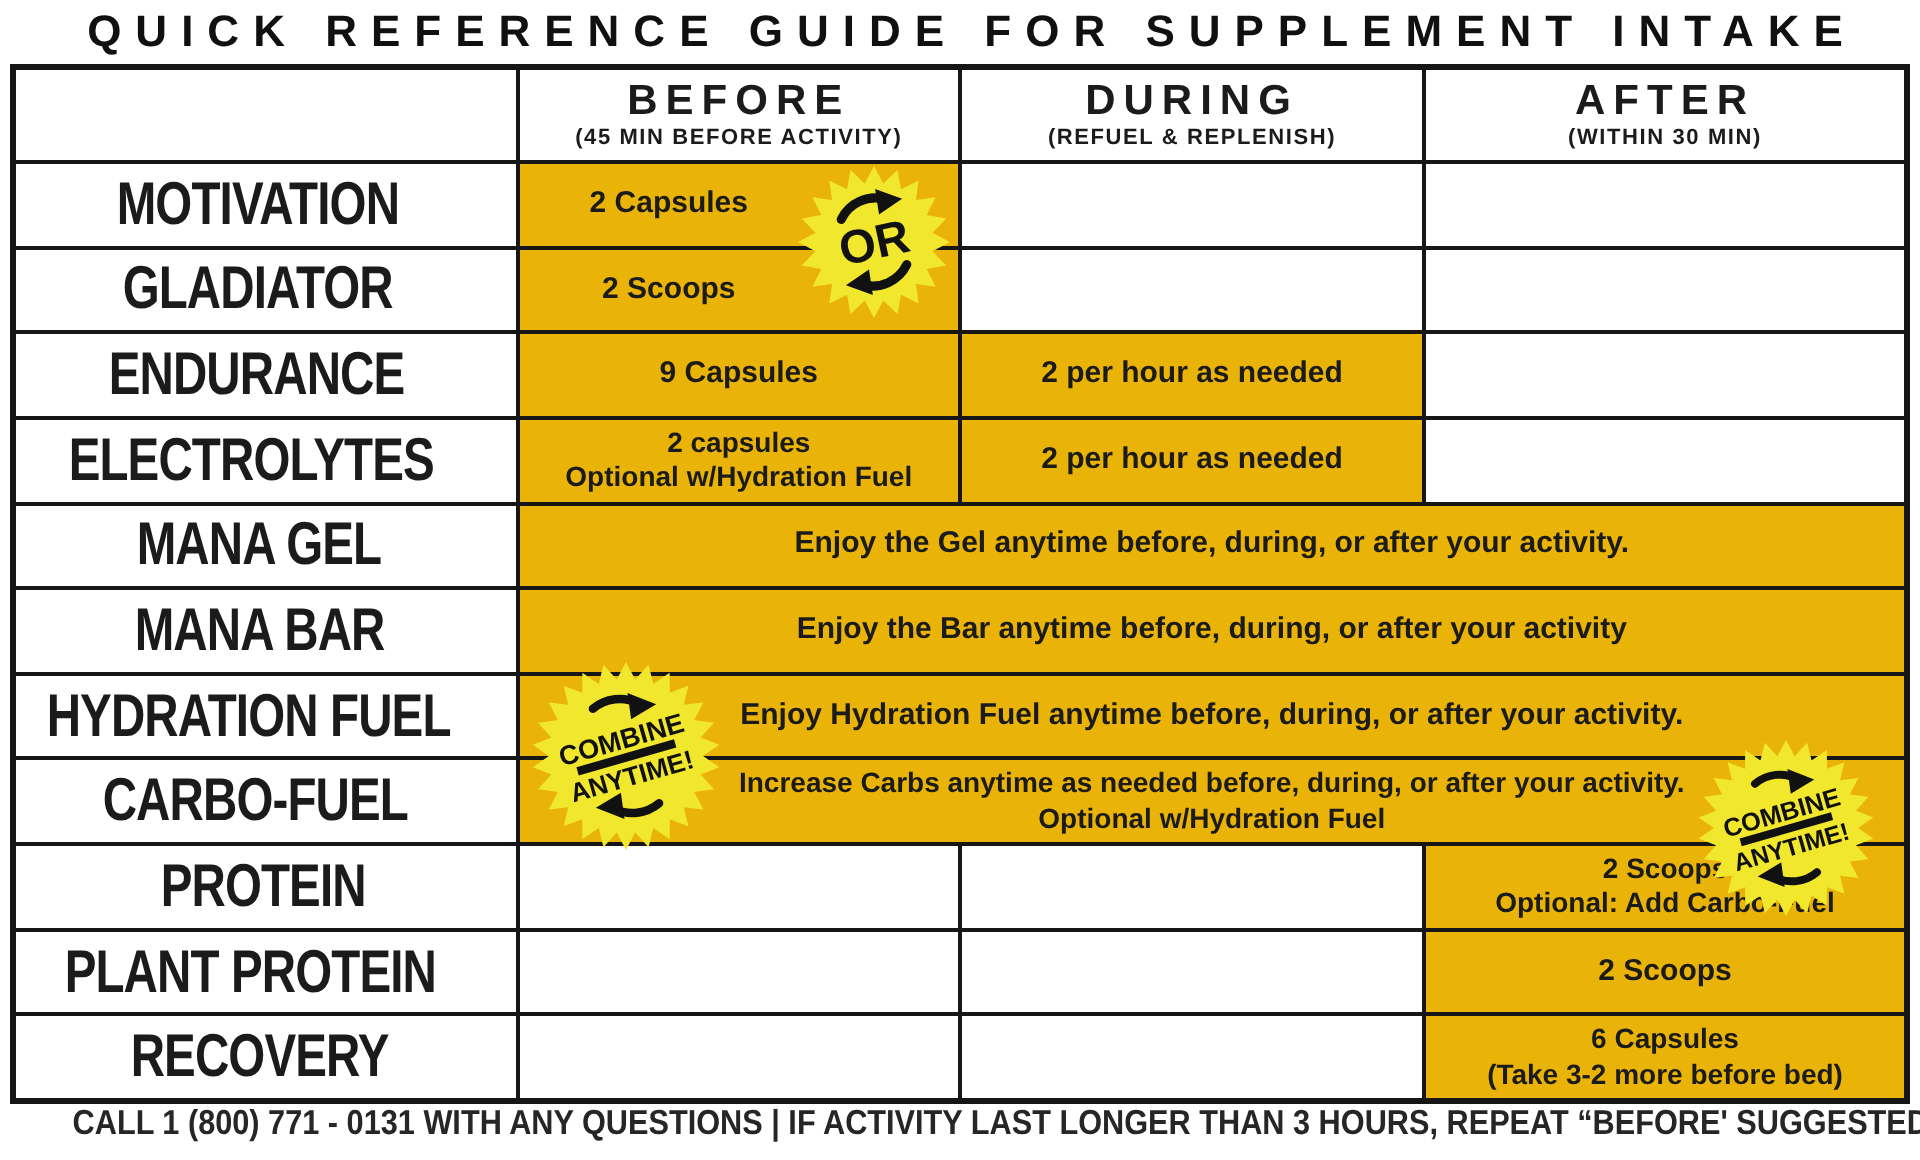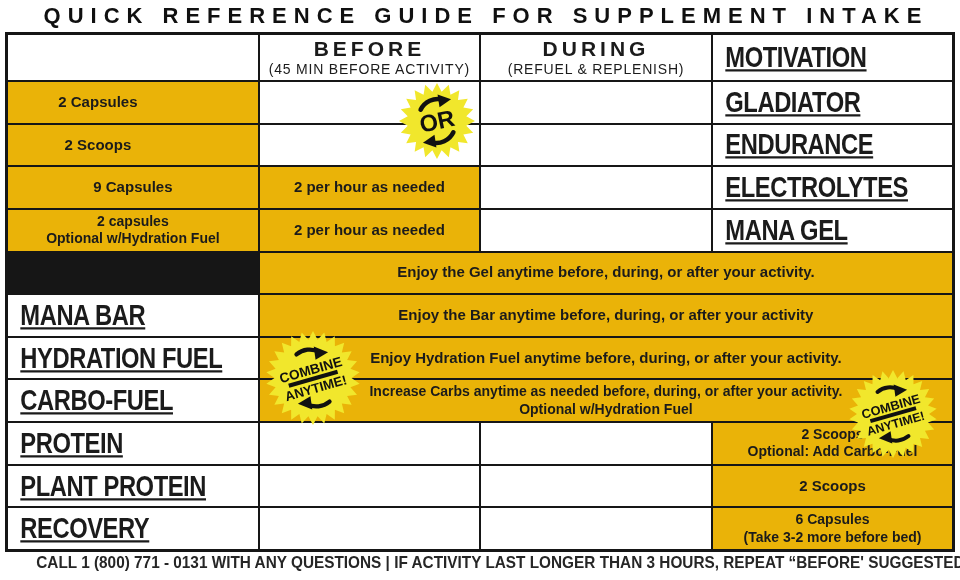--- a/index.html
+++ b/index.html
@@ -15,23 +15,23 @@
     grid-template-rows:45px repeat(11, 1fr);
     gap:2px; background:#161616; border:3px solid #161616; }
 
   .cell { background:#fff; display:flex; flex-direction:column;
     justify-content:center; text-align:center;
     color:#1b1b1b; overflow:hidden; }
   .hl { background:#eab308; }
   .span-cell { grid-column:2 / 5; }
 
   .hdr-label { font-size:21px; font-weight:800; letter-spacing:4px; line-height:1.05; }
-  .hdr-sub { font-size:14px; font-weight:400; letter-spacing:0.8px; margin-top:1px; }
-
-  .label-cell { align-items:flex-start;text-decoration:underline; }
+  .hdr-sub { font-size:11px; font-weight:700; letter-spacing:0.8px; margin-top:1px; }
+
+  .label-cell { align-items:center; }
   .row-label { display:inline-block; font-size:27px; font-weight:800;
     letter-spacing:-0.5px; transform:scale(0.88,1.12); transform-origin:left center;
     padding-left:14px; white-space:nowrap; }
 
   .val { font-size:15px; font-weight:600; line-height:1.25; white-space:pre-line; }
   .val-sm { font-size:14px; }
   .pad-r { padding-right:70px; }
 
   .badge { position:absolute; z-index:3; transform:translate(-50%,-50%); }
   .badge svg { display:block; }
@@ -54,20 +54,24 @@
   <div class="table">
 
     <div class="cell"></div>
     <div class="cell">
       <div class="hdr-label">BEFORE</div>
       <div class="hdr-sub">(45 MIN BEFORE ACTIVITY)</div>
     </div>
     <div class="cell">
       <div class="hdr-label">DURING</div>
       <div class="hdr-sub">(REFUEL &amp; REPLENISH)</div>
+    </div>
+    <div class="cell">
+      <div class="hdr-label">AFTER</div>
+      <div class="hdr-sub">(WITHIN 30 MIN)</div>
     </div>
 
     <div class="cell label-cell">
         <span class="row-label">MOTIVATION</span>
       </div>
     <div class="cell hl">
         <span class="val pad-r">2 Capsules</span>
       </div>
     <div class="cell"></div>
     <div class="cell"></div>

